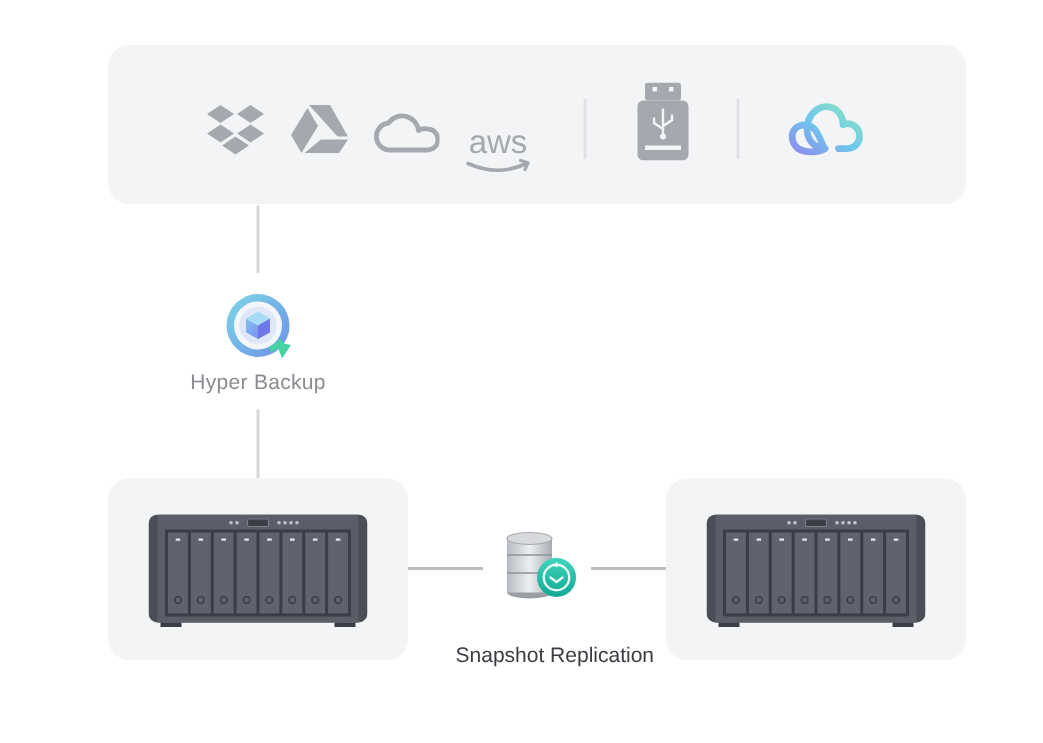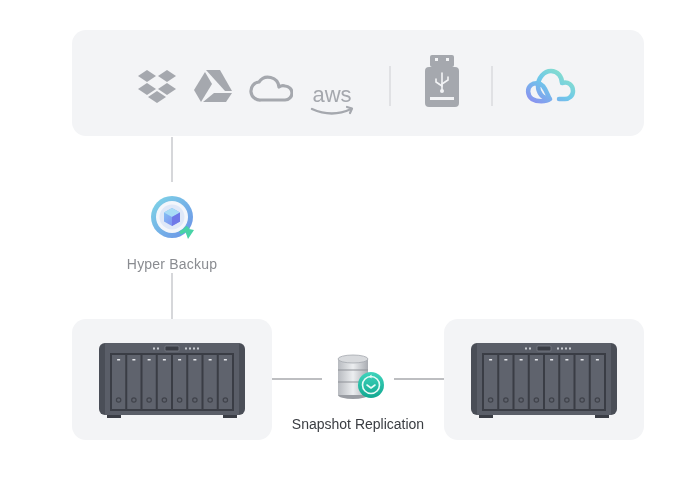--- a/index.html
+++ b/index.html
@@ -6,23 +6,23 @@
   body { width: 695px; height: 495px; position: relative; overflow: hidden;
          font-family: "Liberation Sans", "DejaVu Sans", sans-serif; }
   .panel { position: absolute; background: #f3f4f6; border-radius: 14px; }
   #cloud-panel { left: 72px; top: 30px; width: 572px; height: 106px; }
   #nas-left-panel { left: 72px; top: 319px; width: 200px; height: 121px; }
   #nas-right-panel { left: 444px; top: 319px; width: 200px; height: 121px; }
   .vline { position: absolute; width: 2px; background: #d6d7da; }
   .hline { position: absolute; height: 2px; background: #bdbec1; }
   .divider { position: absolute; width: 2px; height: 40px; background: #e0e1e4; top: 66px; }
   .icon { position: absolute; }
-  .label { position: absolute; font-size: 14px; white-space: nowrap; margin-top: 10px; }
+  .label { position: absolute; font-size: 14px; white-space: nowrap; }
   #hb-label { left: 116px; top: 246px; width: 112px; text-align: center; color: #8a8c91; letter-spacing: 0.2px; }
-  #sr-label { left: 280px; top: 406px; width: 156px; text-align: center; color: #3a3d42; }
+  #sr-label { left: 280px; top: 428px; width: 156px; text-align: right; color: #3a3d42; }
   .nas { position: absolute; }
 </style>
 </head>
 <body>
 
 <div class="panel" id="cloud-panel"></div>
 
 <svg class="icon" style="left:137px;top:68px" width="40" height="36" viewBox="0 0 40 36">
   <g fill="#a5a8ae">
     <polygon points="10,2 19,8 10,14 1,8"></polygon>

